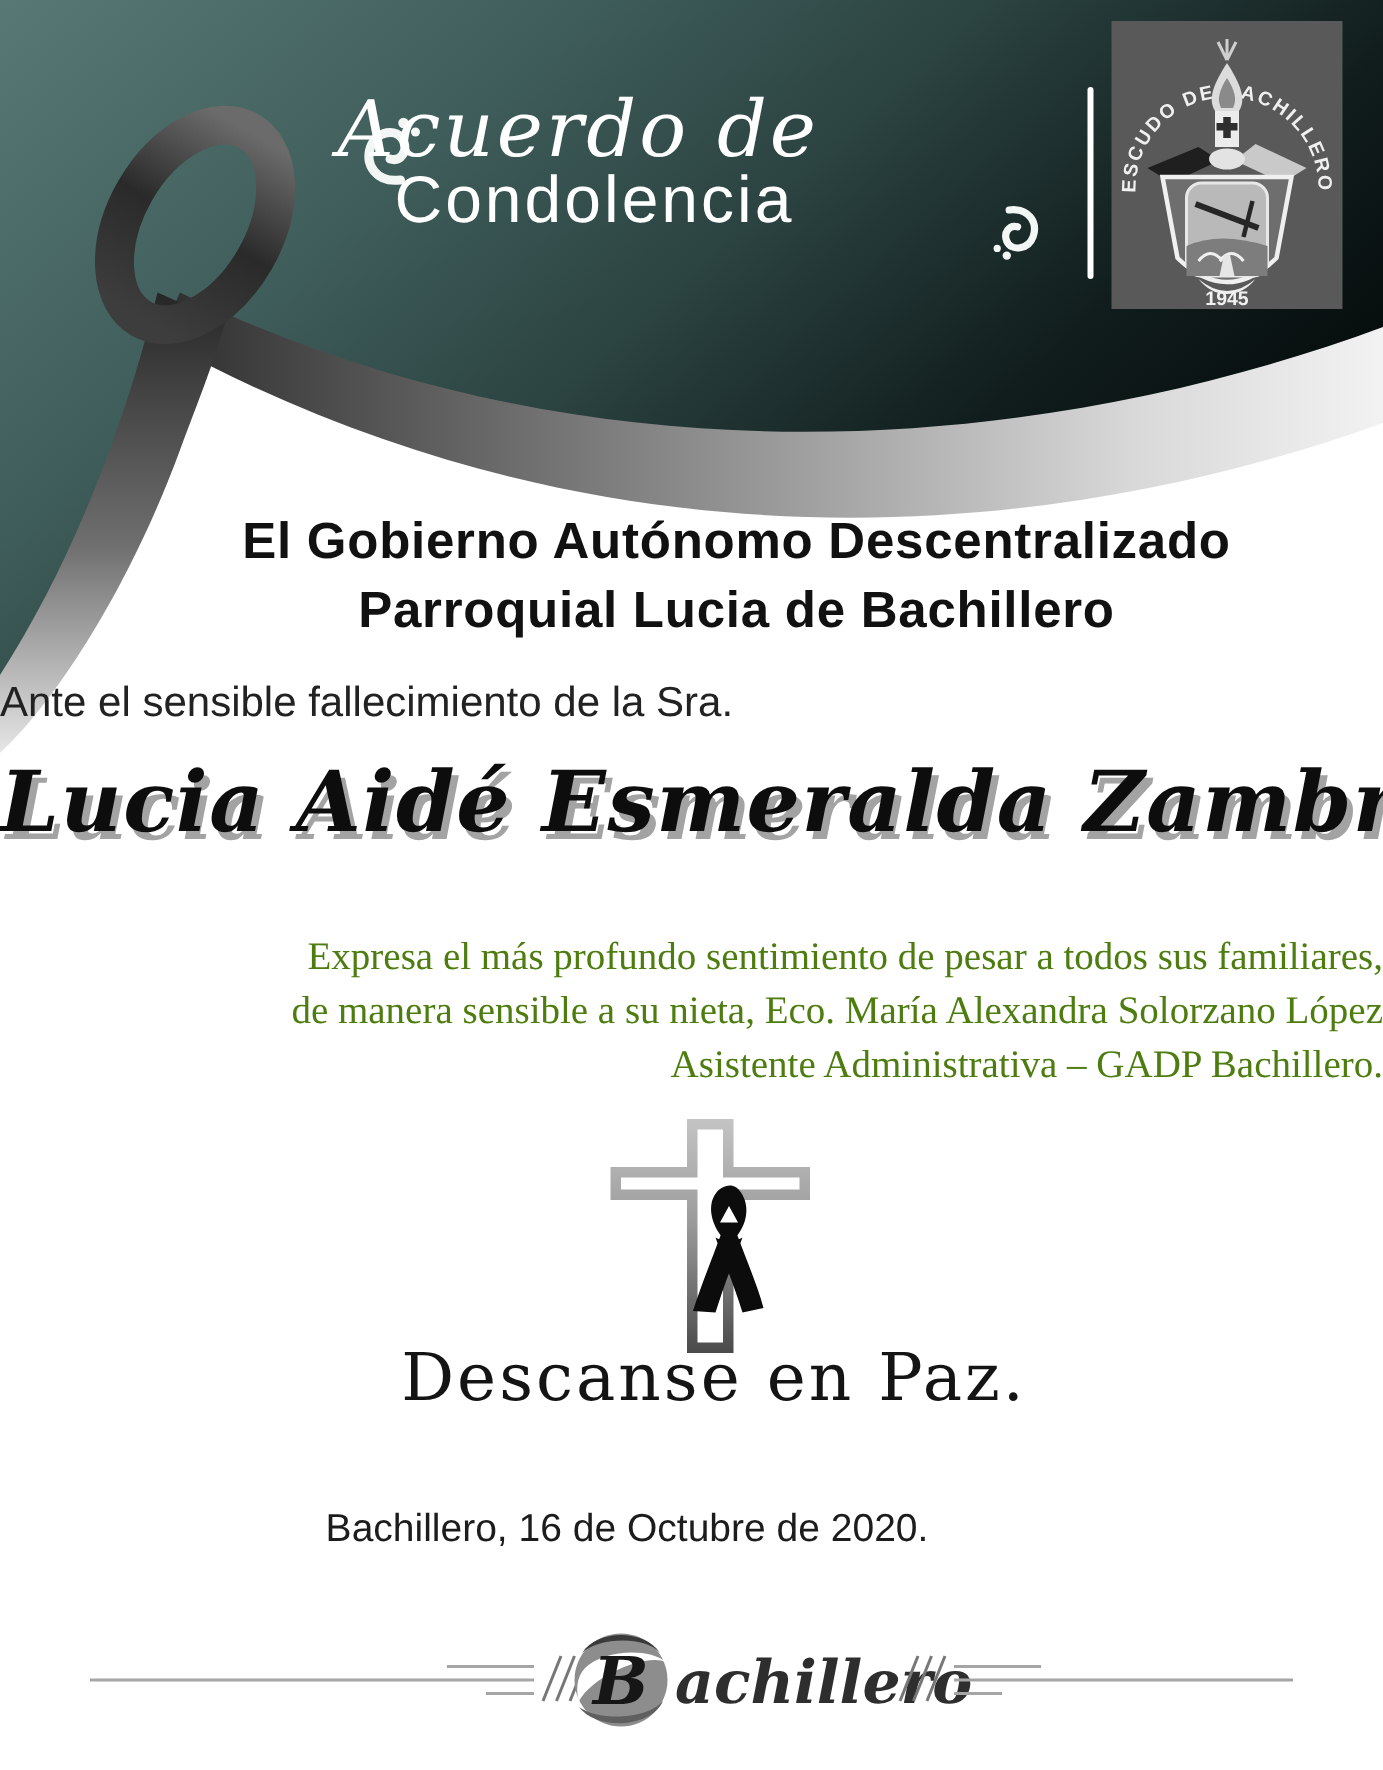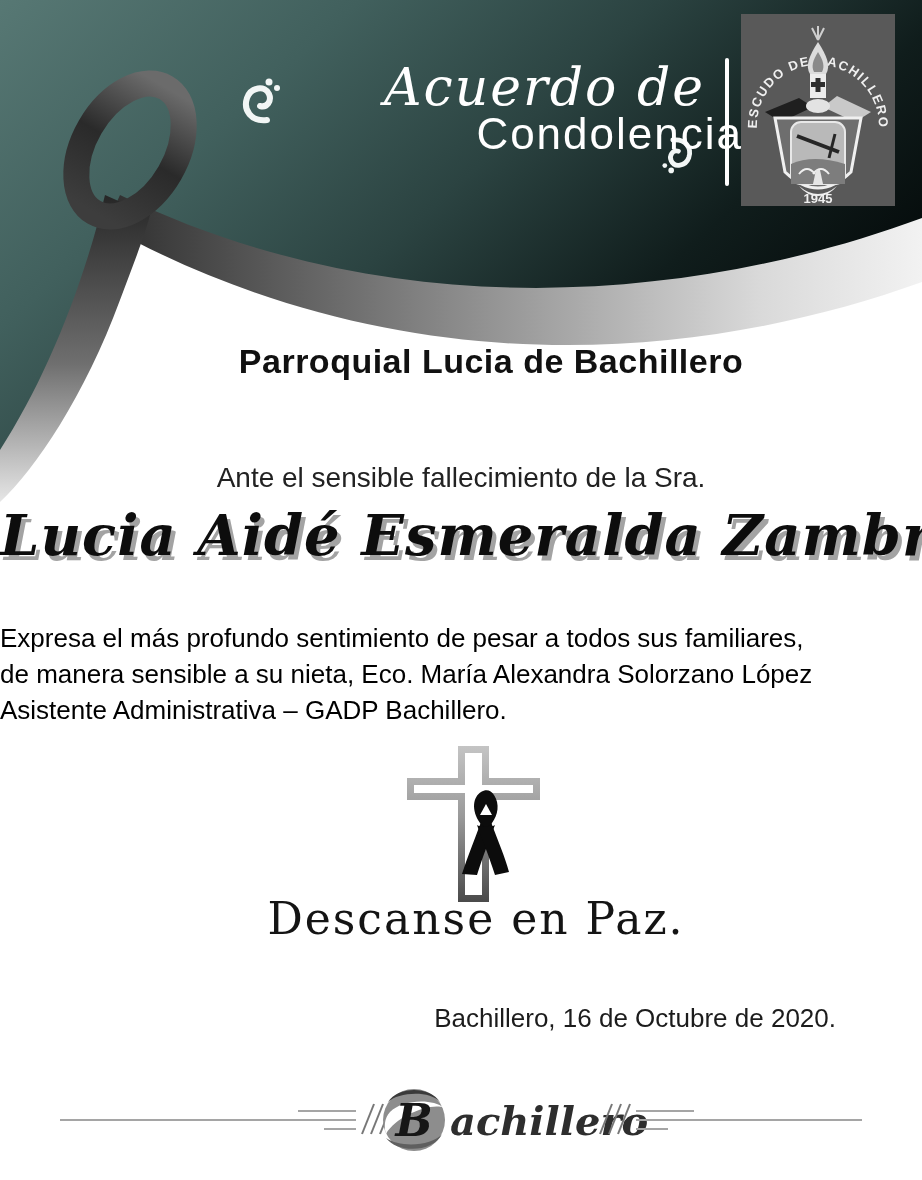--- a/index.html
+++ b/index.html
@@ -2,37 +2,37 @@
 <html><head>
 <meta charset="utf-8">
 <style>
   html,body{margin:0;padding:0;background:#ffffff;}
   .page{
     position:relative;width:922px;height:1180px;overflow:hidden;background:#ffffff;
     font-family:"Liberation Sans",sans-serif;color:#1a1a1a;margin:0 auto;
   }
   .abs{position:absolute;}
   
-  .banner-title{position:absolute;top:58px;left:225px;width:480px;text-align:right;color:#ffffff;pointer-events:none;}
+  .banner-title{position:absolute;top:58px;left:225px;width:480px;text-align:left;color:#ffffff;pointer-events:none;}
   .bt1{font-family:"DejaVu Serif",serif;font-style:italic;font-size:52px;letter-spacing:2px;line-height:58px;}
   .bt2{font-family:"Liberation Sans",sans-serif;font-weight:400;font-size:44px;line-height:48px;letter-spacing:2px;transform:translateX(38px);margin-top:-6px;}
   
   .org-title{position:absolute;top:338px;left:60px;right:0;text-align:center;font-size:34px;font-weight:bold;line-height:46px;letter-spacing:.5px;color:#111;}
-  .intro-text{position:absolute;top:462px;left:0;right:0;text-align:center;font-size:28px;color:#222;}
+  .intro-text{position:absolute;top:452px;left:0;right:0;text-align:left;font-size:28px;color:#222;}
   .deceased-name{
     position:absolute;top:502px;left:0;right:0;text-align:center;white-space:nowrap;
     font-family:"DejaVu Serif",serif;font-style:italic;font-weight:bold;font-size:56px;
     color:#0d0d0d;text-shadow:4px 5px 0 #a3a3a3;letter-spacing:1px;
   }
-  .condolence-message{position:absolute;top:620px;left:0;right:0;text-align:left;font-size:26px;line-height:36px;color:#000000;}
+  .condolence-message{position:absolute;top:620px;left:0;right:0;text-align:right;font-size:26px;line-height:36px;color:#4d7c0f;font-family:Liberation Serif, serif;}
   .farewell-text{
     position:absolute;top:893px;left:30px;right:0;text-align:center;
     font-family:"DejaVu Serif",serif;font-size:44px;letter-spacing:2px;color:#141414;
   }
-  .dateline{position:absolute;top:1003px;left:0;right:0;text-align:right;padding-right:86px;font-size:26px;color:#1c1c1c;}
+  .dateline{position:absolute;top:1003px;left:0;right:0;text-align:center;padding-right:86px;font-size:26px;color:#1c1c1c;}
   .cross-wrap{position:absolute;top:738px;left:401px;width:150px;height:170px;}
   svg{display:block;}
 </style>
 </head>
 <body>
 
 <div class="page">
 
   <svg class="abs" style="top:0;left:0;" width="922" height="540" viewBox="0 0 922 540" aria-hidden="true">
     <defs>
@@ -115,20 +115,21 @@
       <text x="77" y="189" text-anchor="middle" font-family="Liberation Sans, sans-serif" font-size="13" font-weight="bold" fill="#f0f0f0">1945</text>
     </g>
   </svg>
 
   <div class="banner-title">
     <div class="bt1">Acuerdo de</div>
     <div class="bt2">Condolencia</div>
   </div>
 
   <div class="org-title">
+    <div>El Gobierno Autónomo Descentralizado</div>
     <div>Parroquial Lucia de Bachillero</div>
   </div>
 
   <div class="intro-text">Ante el sensible fallecimiento de la Sra.</div>
 
   <div class="deceased-name">Lucia Aidé Esmeralda Zambrano</div>
 
   <div class="condolence-message">
     <div>Expresa el más profundo sentimiento de pesar a todos sus familiares,</div>
     <div>de manera sensible a su nieta, Eco. María Alexandra Solorzano López</div>

